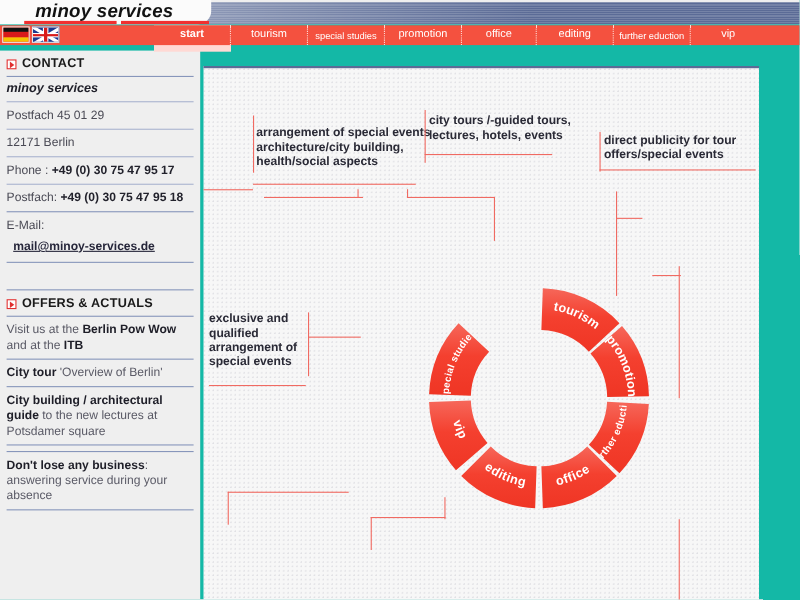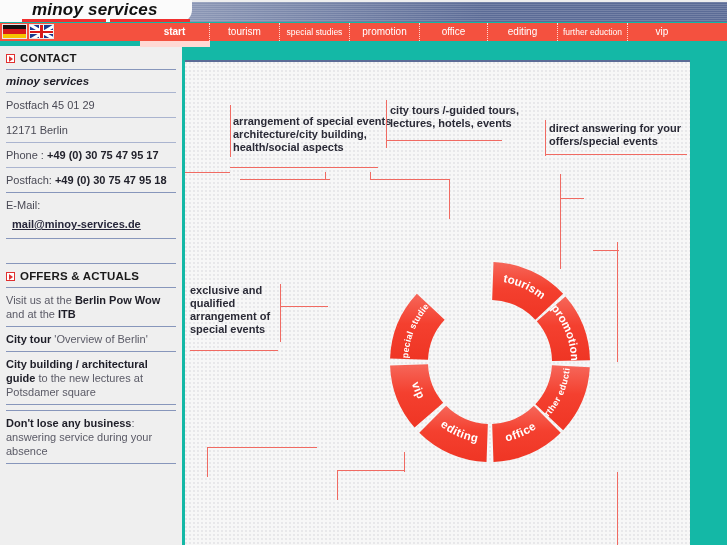--- a/index.html
+++ b/index.html
@@ -199,21 +199,21 @@
 health/social aspects</div>
     <div class="hline" style="left:45px;top:105px;width:148px;"></div>
     <div class="hline" style="left:-25px;top:110px;width:70px;"></div>
 
     <div class="vline" style="left:201px;top:38px;height:48px;"></div>
     <div class="callout" style="left:205px;top:42px;width:150px;">city tours /-guided tours,
 lectures, hotels, events</div>
     <div class="hline" style="left:201px;top:78px;width:116px;"></div>
 
     <div class="vline" style="left:360px;top:58px;height:36px;"></div>
-    <div class="callout" style="left:364px;top:60px;width:150px;">direct answering for your
+    <div class="callout" style="left:364px;top:60px;width:150px;">direct publicity for tour
 offers/special events</div>
     <div class="hline" style="left:360px;top:92px;width:142px;"></div>
 
     <div class="vline" style="left:95px;top:222px;height:58px;"></div>
     <div class="callout" style="left:5px;top:222px;width:85px;text-align:left;">exclusive and
 qualified
 arrangement of
 special events</div>
     <div class="hline" style="left:5px;top:288px;width:88px;"></div>
     <div class="hline" style="left:95px;top:244px;width:48px;"></div>

